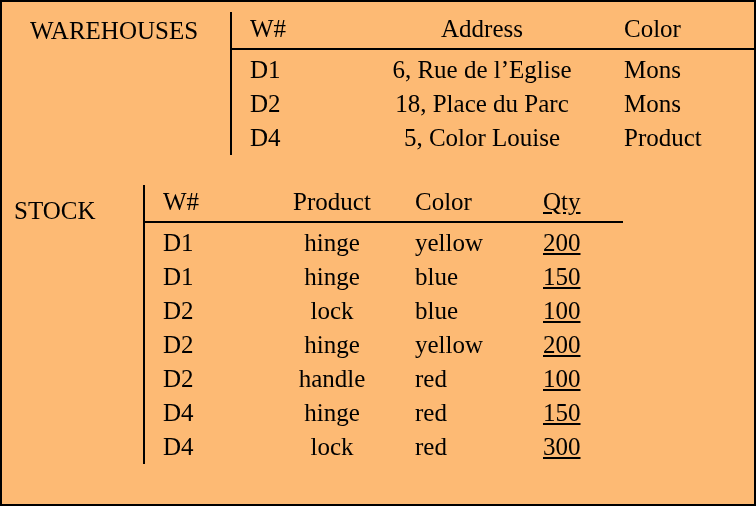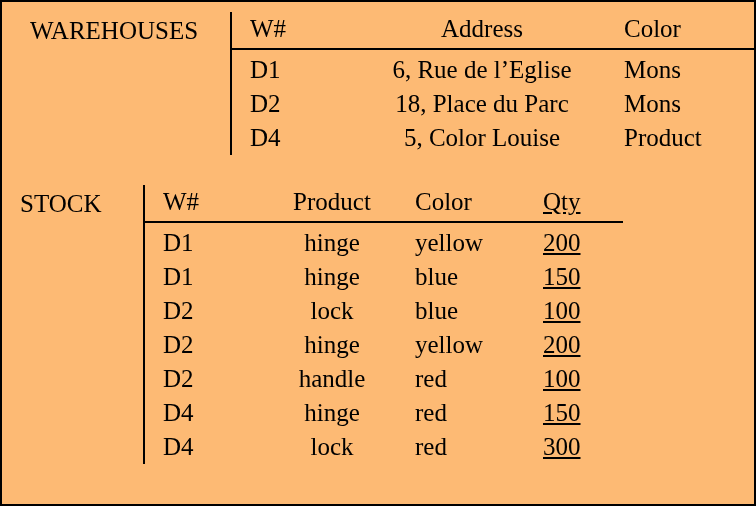--- a/index.html
+++ b/index.html
@@ -43,22 +43,23 @@
     white-space: nowrap;
     padding-top: 2px;
   }
   .rel-warehouses .relation-name {
     width: 228px;
     padding-left: 28px;
     box-sizing: border-box;
   }
   .rel-stock .relation-name {
     width: 141px;
-    padding-left: 18px;
+    padding-left: 12px;
     box-sizing: border-box;
+    margin-top: 7px;
   }
   .table-wrap {
     border-left: 2px solid #000000;
     padding-left: 0;
   }
   table.rel {
     border-collapse: collapse;
     font-size: 25px;
   }
   table.rel th,

